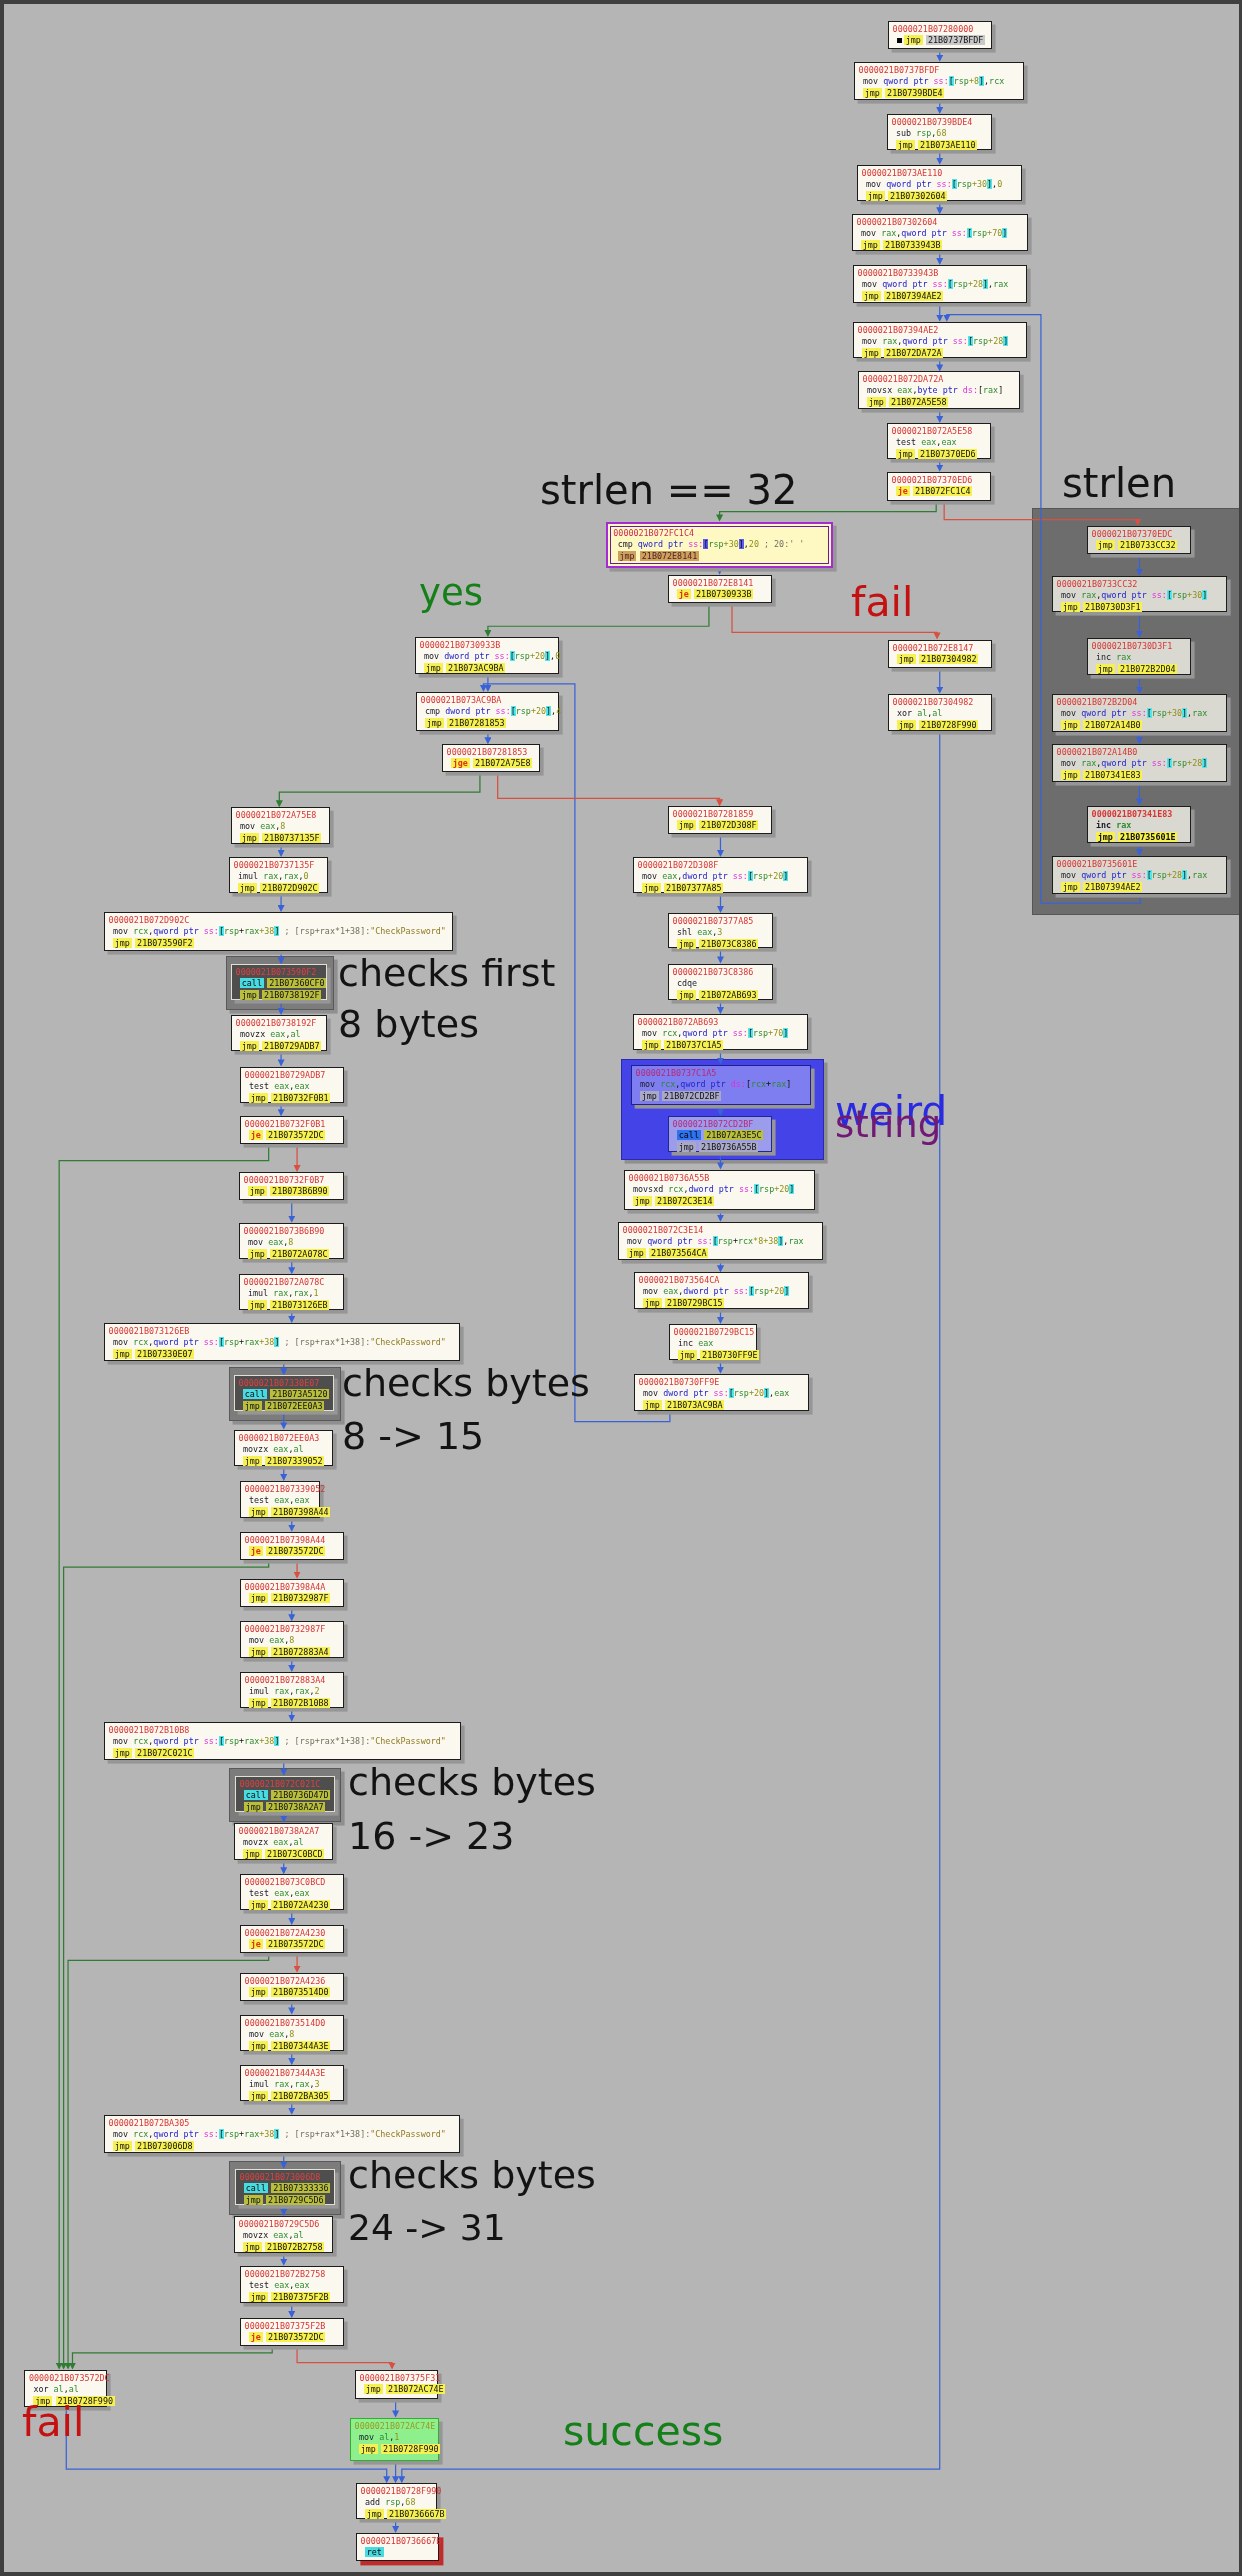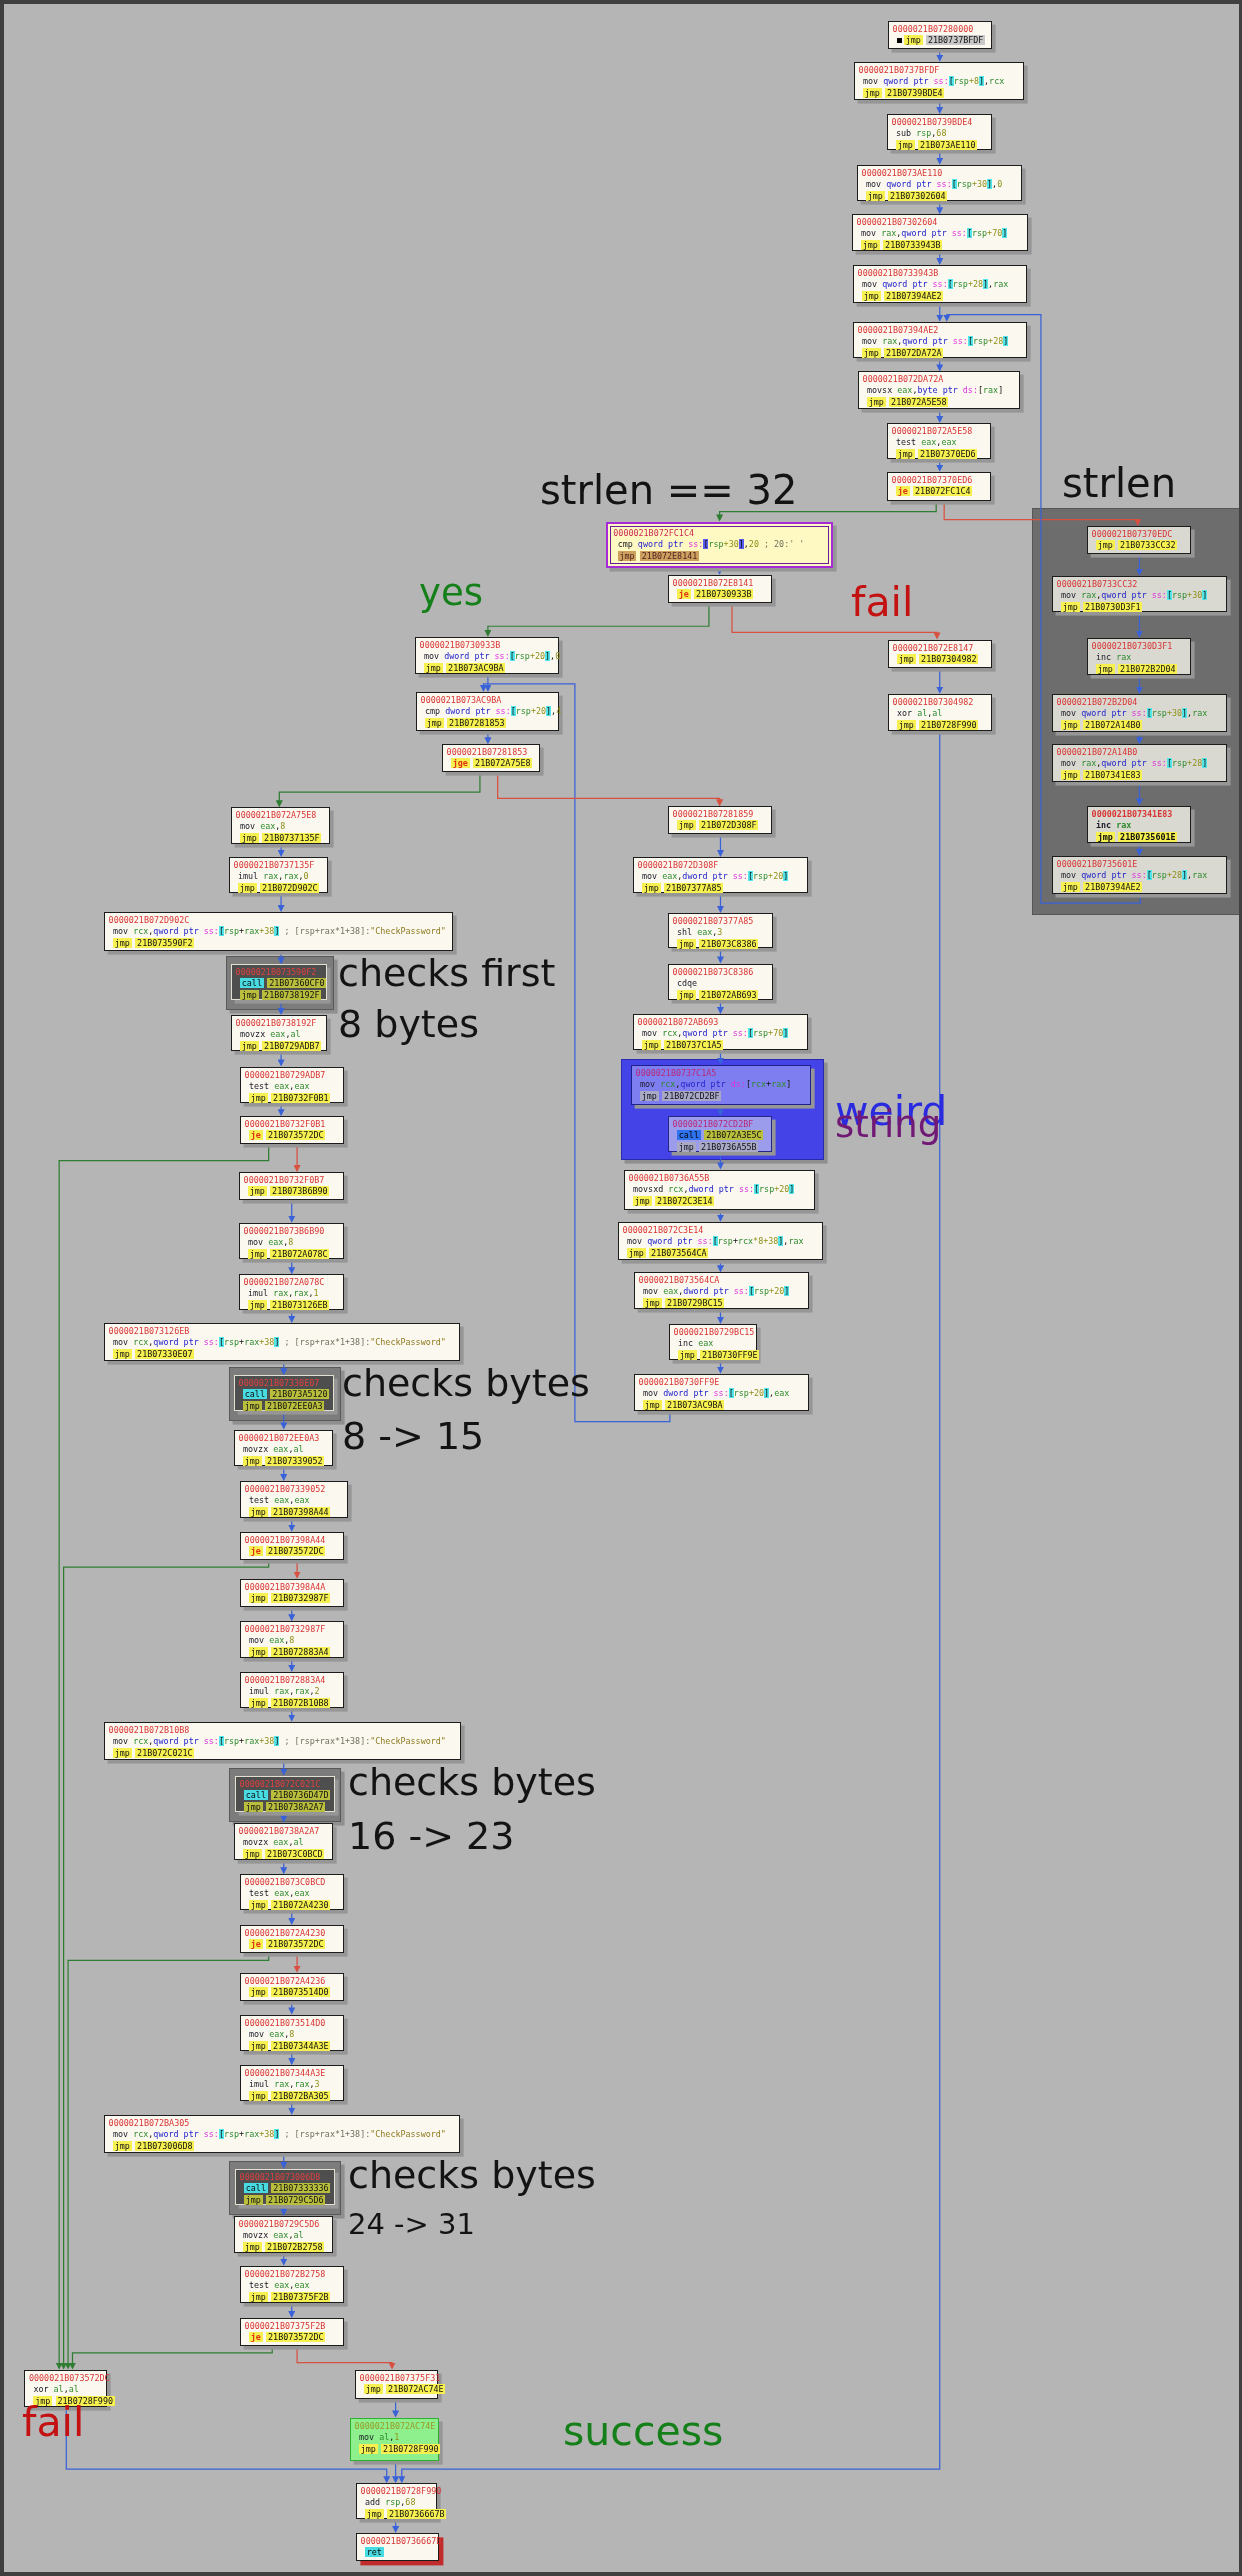--- a/index.html
+++ b/index.html
@@ -332,21 +332,21 @@
       <div class="block callb" style="left: 230px; top: 1371px; width: 100px; height: 36px;">
         <div class="ln"><span class="t-a">0000021B07330E07</span></div>
         <div class="ln ins"><span class="t-cc">call</span><span class="t-ct">21B073A5120</span></div>
         <div class="ln ins"><span class="t-jy">jmp</span><span class="t-jt">21B072EE0A3</span></div>
       </div>
       <div class="block" style="left: 230px; top: 1426px; width: 99px; height: 36px;">
         <div class="ln"><span class="t-a">0000021B072EE0A3</span></div>
         <div class="ln ins"><span class="t-m">movzx </span><span class="t-r">eax</span><span class="t-p">,</span><span class="t-r">al</span></div>
         <div class="ln ins"><span class="t-jy">jmp</span><span class="t-jt">21B07339052</span></div>
       </div>
-      <div class="block" style="left: 236px; top: 1477px; width: 108px; height: 37px;">
+      <div class="block" style="left: 236px; top: 1477px; width: 80px; height: 37px;">
         <div class="ln"><span class="t-a">0000021B07339052</span></div>
         <div class="ln ins"><span class="t-m">test </span><span class="t-r">eax</span><span class="t-p">,</span><span class="t-r">eax</span></div>
         <div class="ln ins"><span class="t-jy">jmp</span><span class="t-jt">21B07398A44</span></div>
       </div>
       <div class="block" style="left: 236px; top: 1528px; width: 104px; height: 28px;">
         <div class="ln"><span class="t-a">0000021B07398A44</span></div>
         <div class="ln ins"><span class="t-jr">je</span><span class="t-jt">21B073572DC</span></div>
       </div>
       <div class="block" style="left: 236px; top: 1575px; width: 104px; height: 28px;">
         <div class="ln"><span class="t-a">0000021B07398A4A</span></div>
@@ -512,20 +512,20 @@
       <div class="annot" style="left: 1058px; top: 458px; font-size: 40px; color: rgb(19, 19, 19);">strlen</div>
       <div class="annot" style="left: 415px; top: 570px; font-size: 37px; color: rgb(21, 128, 26);">yes</div>
       <div class="annot" style="left: 847px; top: 577px; font-size: 41px; color: rgb(196, 17, 17);">fail</div>
       <div class="annot" style="left: 334px; top: 950px; font-size: 38px; color: rgb(19, 19, 19);">checks first</div>
       <div class="annot" style="left: 334px; top: 1001px; font-size: 38px; color: rgb(19, 19, 19);">8 bytes</div>
       <div class="annot" style="left: 338px; top: 1360px; font-size: 38px; color: rgb(19, 19, 19);">checks bytes</div>
       <div class="annot" style="left: 338px; top: 1413px; font-size: 38px; color: rgb(19, 19, 19);">8 -&gt; 15</div>
       <div class="annot" style="left: 344px; top: 1759px; font-size: 38px; color: rgb(19, 19, 19);">checks bytes</div>
       <div class="annot" style="left: 344px; top: 1813px; font-size: 38px; color: rgb(19, 19, 19);">16 -&gt; 23</div>
       <div class="annot" style="left: 344px; top: 2152px; font-size: 38px; color: rgb(19, 19, 19);">checks bytes</div>
-      <div class="annot" style="left: 344px; top: 2205px; font-size: 29px; color: rgb(19, 19, 19);">24 -&gt; 31</div>
+      <div class="annot" style="left: 344px; top: 2205px; font-size: 36px; color: rgb(19, 19, 19);">24 -&gt; 31</div>
       <div class="annot" style="left: 831px; top: 1086px; font-size: 41px; color: rgb(42, 42, 224);">weird</div>
       <div class="annot" style="left: 831px; top: 1102px; font-size: 37px; color: #701a75;">string</div>
       <div class="annot" style="left: 18px; top: 2397px; font-size: 41px; color: rgb(196, 17, 17);">fail</div>
       <div class="annot" style="left: 559px; top: 2406px; font-size: 41px; color: rgb(21, 128, 26);">success</div>
     </div>
 </div>
 
 
 </body></html>

